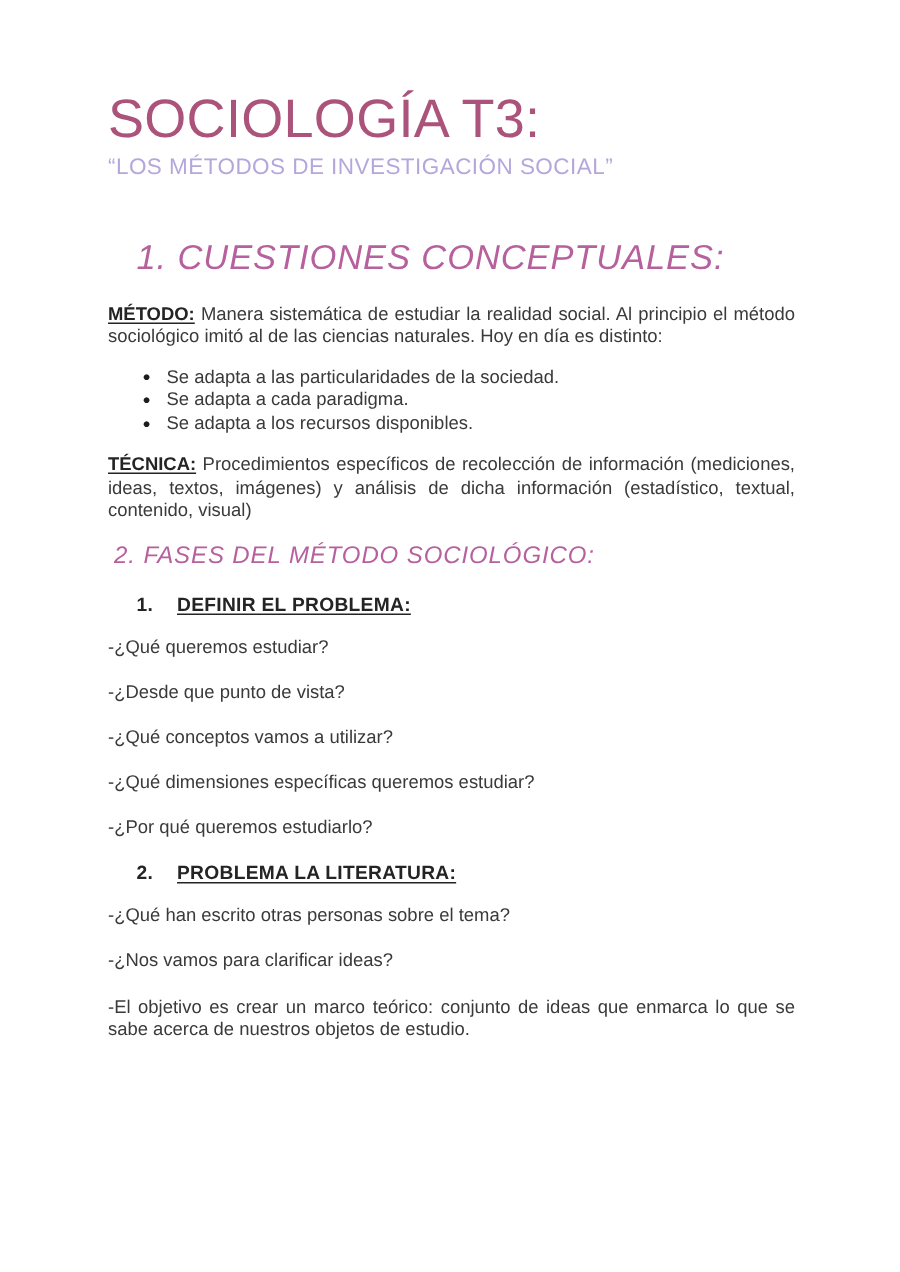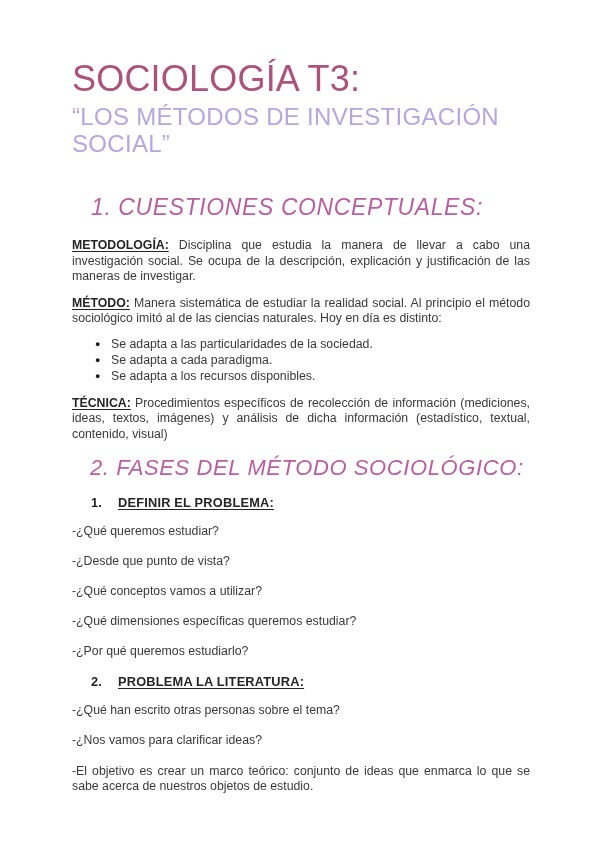--- a/index.html
+++ b/index.html
@@ -25,42 +25,42 @@
   }
   
   .doc-title {
     font-size: 36px;
     font-weight: 500;
     letter-spacing: 0.2px;
     color: var(--c-title);
     line-height: 1.15;
   }
   .doc-subtitle {
-    font-size: 24px;
+    font-size: 15px;
     font-weight: 400;
     letter-spacing: 0.3px;
     color: var(--c-subtitle);
     margin-top: 5px;
     line-height: 1.1;
   }
   
   .section-heading {
     font-style: italic;
     font-weight: 500;
     color: var(--c-heading);
     letter-spacing: 0.6px;
     line-height: 1.1;
   }
   .section-heading.one {
     font-size: 23px;
     margin: 38px 0 0 19px;
   }
   .section-heading.two {
-    font-size: 22px;
-    margin: 14px 0 0 18px;
+    font-size: 16px;
+    margin: 14px 0 0 4px;
   }
   
   .defs { margin-top: 18px; }
   .def {
     font-size: 12.3px;
     line-height: 15.2px;
     text-align: justify;
     margin-bottom: 12px;
     color: var(--c-body);
   }
@@ -126,24 +126,20 @@
 
   <header>
     <h1 class="doc-title">SOCIOLOGÍA T3:</h1>
     <h2 class="doc-subtitle">“LOS MÉTODOS DE INVESTIGACIÓN SOCIAL”</h2>
   </header>
 
   <section>
     <h3 class="section-heading one">1. CUESTIONES CONCEPTUALES:</h3>
 
     <div class="defs">
-      <p class="def">
-        <span class="term">METODOLOGÍA:</span>
-        <span>Disciplina que estudia la manera de llevar a cabo una investigación social. Se ocupa de la descripción, explicación y justificación de las maneras de investigar.</span>
-      </p>
 
       <p class="def">
         <span class="term">MÉTODO:</span>
         <span>Manera sistemática de estudiar la realidad social. Al principio el método sociológico imitó al de las ciencias naturales. Hoy en día es distinto:</span>
       </p>
 
       <ul class="bullets">
         <li>
           <span class="bullet-dot">●</span>
           <span>Se adapta a las particularidades de la sociedad.</span>

